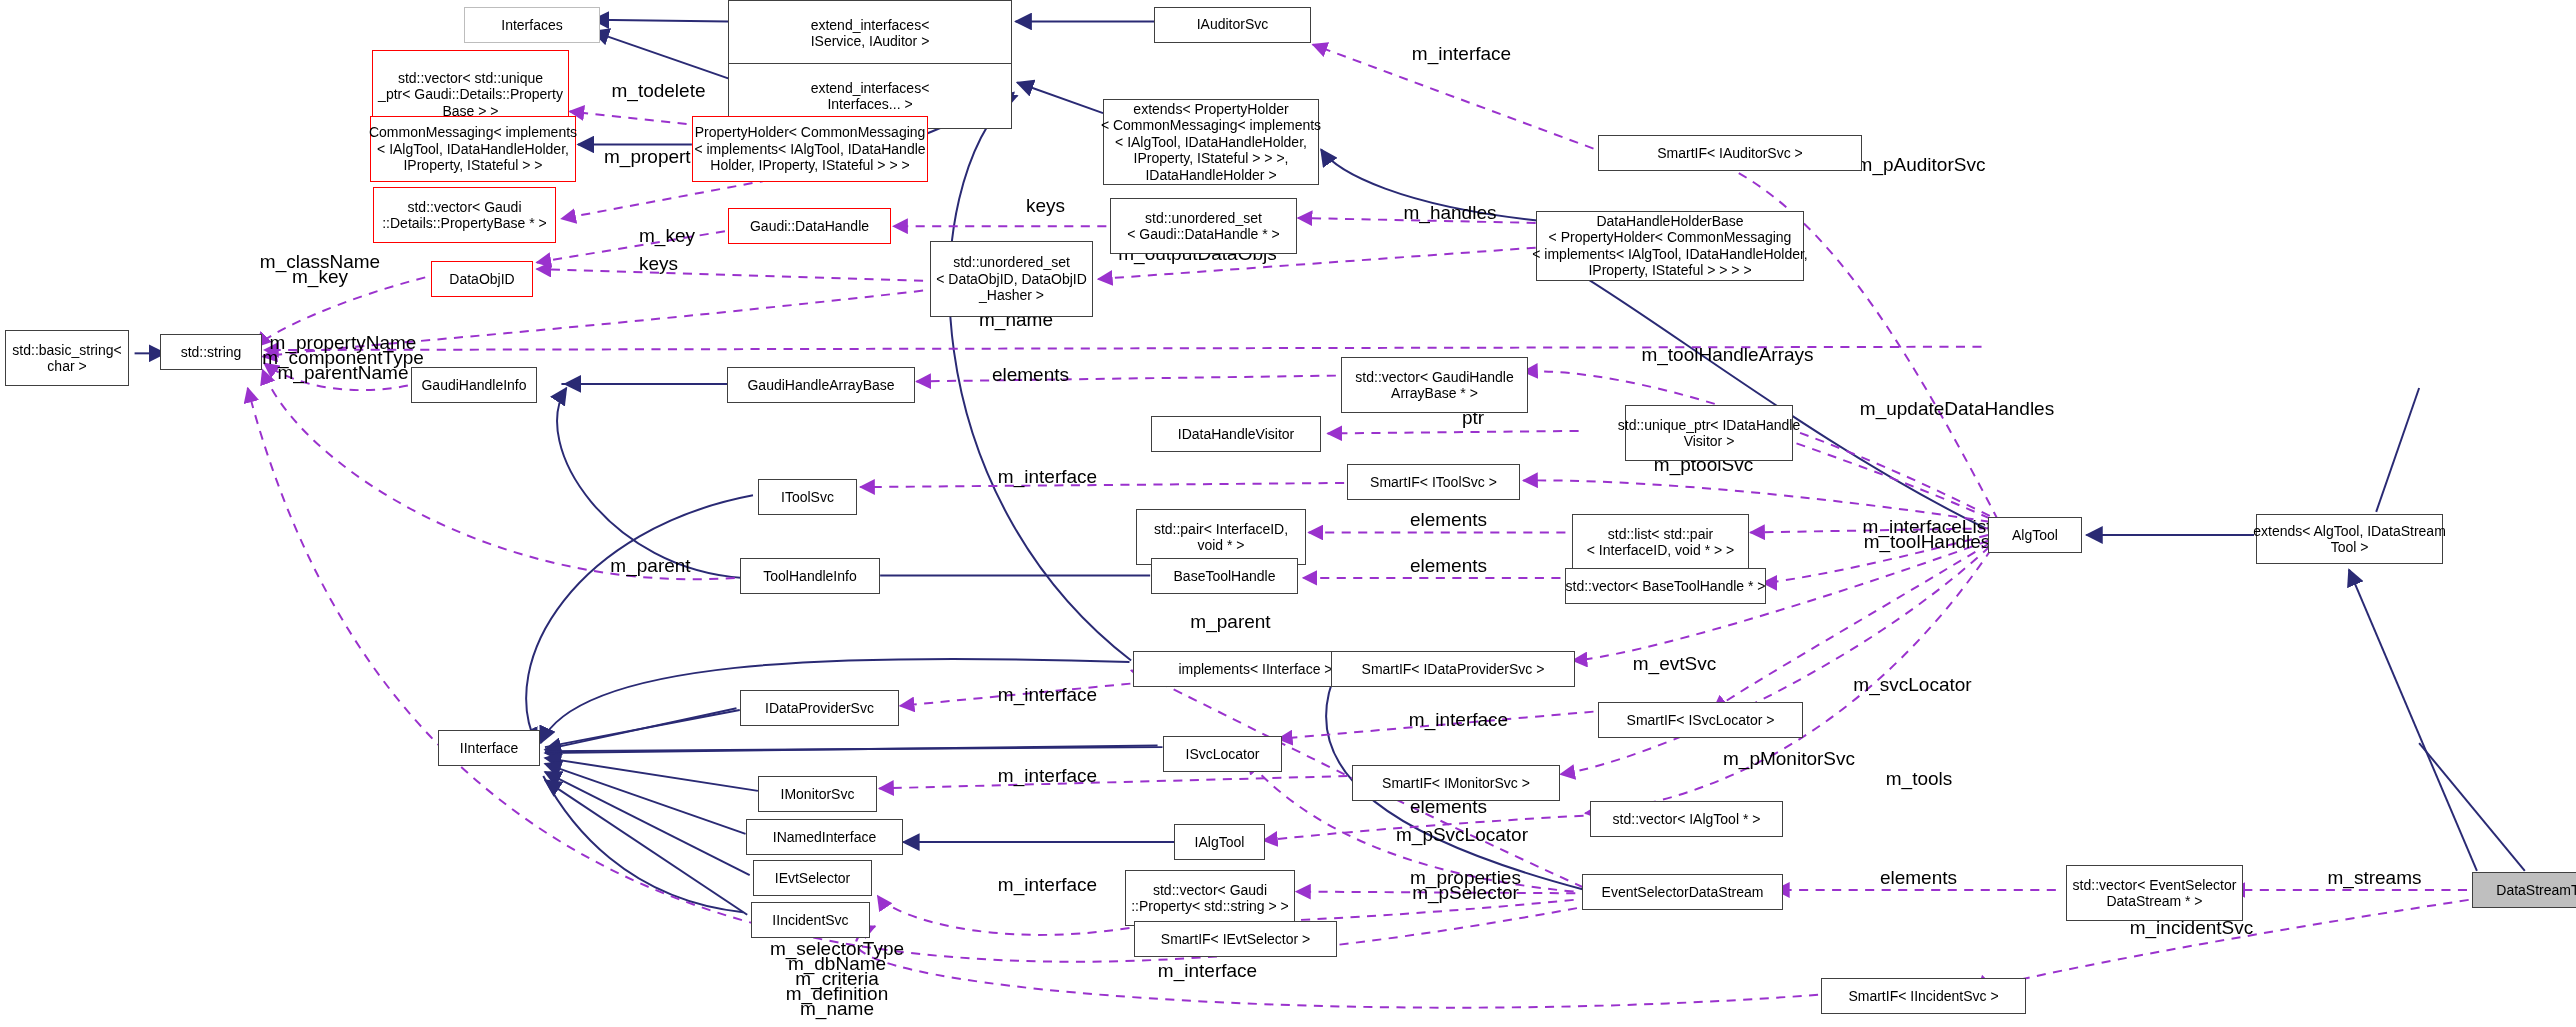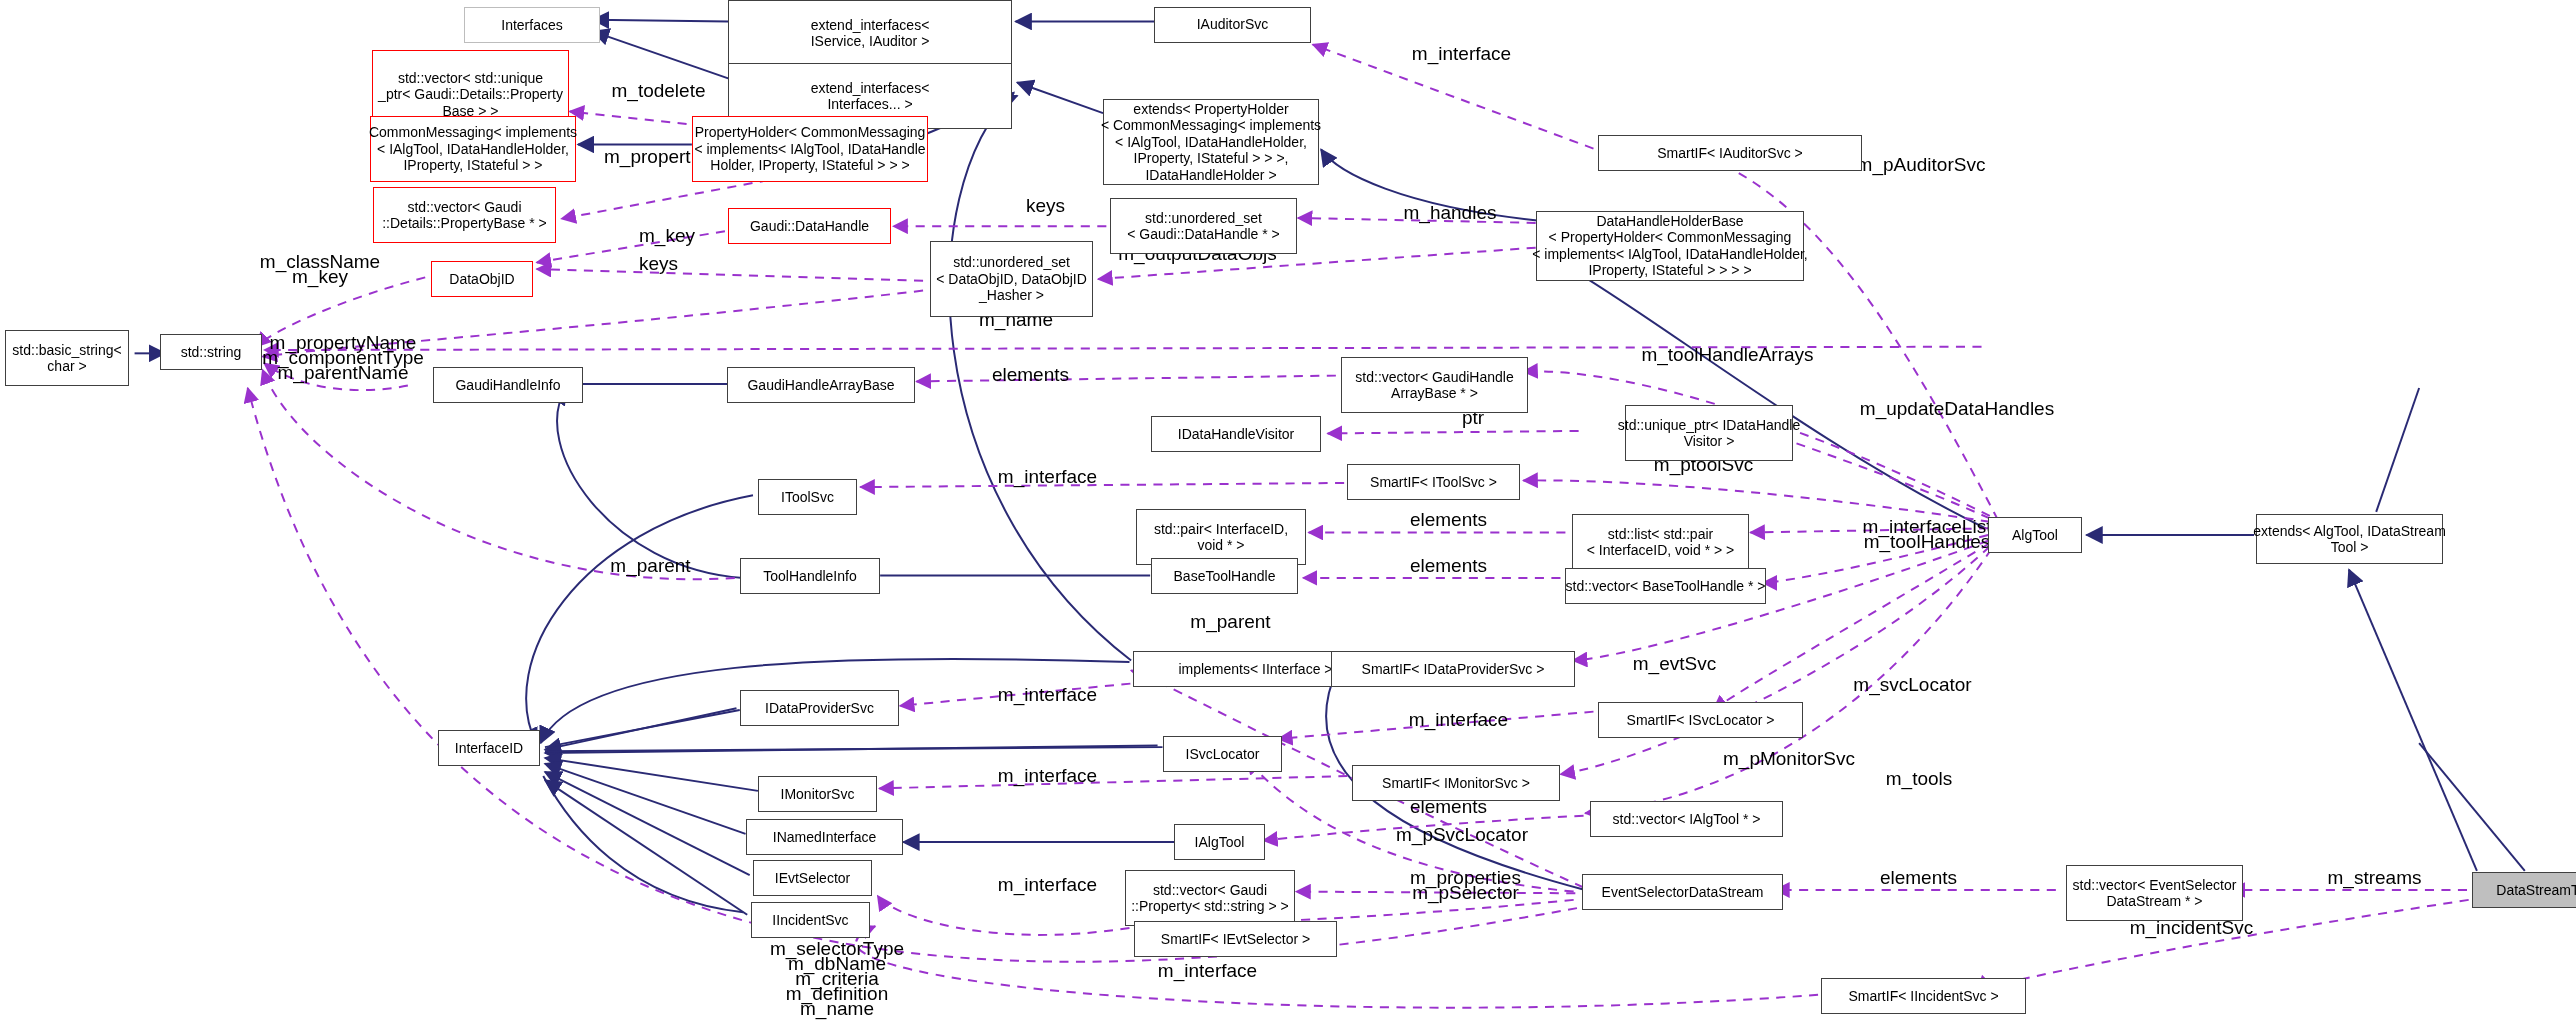--- a/index.html
+++ b/index.html
@@ -254,21 +254,21 @@
 &lt; PropertyHolder&lt; CommonMessaging
 &lt; implements&lt; IAlgTool, IDataHandleHolder,
 IProperty, IStateful &gt; &gt; &gt; &gt;</span></div>
     <div class="node red" style="left: 431px; top: 261px; width: 102px; min-height: 36px;"><span>DataObjID</span></div>
     <div class="node" style="left: 930px; top: 241px; width: 163px; min-height: 76px;"><span>std::unordered_set
 &lt; DataObjID, DataObjID
 _Hasher &gt;</span></div>
     <div class="node" style="left: 5px; top: 330px; width: 124px; min-height: 56px;"><span>std::basic_string&lt;
 char &gt;</span></div>
     <div class="node" style="left: 160px; top: 334px; width: 102px; min-height: 36px;"><span>std::string</span></div>
-    <div class="node" style="left: 433px; top: 367px; width: 150px; min-height: 36px;"><span>GaudiHandleInfo</span></div>
+    <div class="node" style="left: 411px; top: 367px; width: 126px; min-height: 36px;"><span>GaudiHandleInfo</span></div>
     <div class="node" style="left: 727px; top: 367px; width: 188px; min-height: 36px;"><span>GaudiHandleArrayBase</span></div>
     <div class="node" style="left: 1341px; top: 357px; width: 187px; min-height: 56px;"><span>std::vector&lt; GaudiHandle
 ArrayBase * &gt;</span></div>
     <div class="node" style="left: 1151px; top: 416px; width: 170px; min-height: 36px;"><span>IDataHandleVisitor</span></div>
     <div class="node" style="left: 1585px; top: 405px; width: 168px; min-height: 56px; margin-left: 40px;"><span>std::unique_ptr&lt; IDataHandle
 Visitor &gt;</span></div>
     <div class="node" style="left: 758px; top: 479px; width: 99px; min-height: 36px;"><span>IToolSvc</span></div>
     <div class="node" style="left: 1347px; top: 464px; width: 173px; min-height: 36px;"><span>SmartIF&lt; IToolSvc &gt;</span></div>
     <div class="node" style="left: 1988px; top: 517px; width: 94px; min-height: 36px;"><span>AlgTool</span></div>
     <div class="node" style="left: 2256px; top: 514px; width: 187px; min-height: 50px;"><span>extends&lt; AlgTool, IDataStream
@@ -276,21 +276,21 @@
     <div class="node" style="left: 1136px; top: 509px; width: 170px; min-height: 56px;"><span>std::pair&lt; InterfaceID,
 void * &gt;</span></div>
     <div class="node" style="left: 1572px; top: 514px; width: 177px; min-height: 56px;"><span>std::list&lt; std::pair
 &lt; InterfaceID, void * &gt; &gt;</span></div>
     <div class="node" style="left: 740px; top: 558px; width: 140px; min-height: 36px;"><span>ToolHandleInfo</span></div>
     <div class="node" style="left: 1151px; top: 558px; width: 147px; min-height: 36px;"><span>BaseToolHandle</span></div>
     <div class="node" style="left: 1565px; top: 568px; width: 201px; min-height: 36px;"><span>std::vector&lt; BaseToolHandle * &gt;</span></div>
     <div class="node" style="left: 1133px; top: 651px; width: 205px; min-height: 36px; padding-left: 44px;"><span>implements&lt; IInterface &gt;</span></div>
     <div class="node" style="left: 1331px; top: 651px; width: 244px; min-height: 36px;"><span>SmartIF&lt; IDataProviderSvc &gt;</span></div>
     <div class="node" style="left: 740px; top: 690px; width: 159px; min-height: 36px;"><span>IDataProviderSvc</span></div>
-    <div class="node" style="left: 438px; top: 730px; width: 102px; min-height: 36px;"><span>InterfaceID</span></div>
+    <div class="node" style="left: 438px; top: 730px; width: 102px; min-height: 36px;"><span>IInterface</span></div>
     <div class="node" style="left: 1598px; top: 702px; width: 205px; min-height: 36px;"><span>SmartIF&lt; ISvcLocator &gt;</span></div>
     <div class="node" style="left: 1163px; top: 736px; width: 119px; min-height: 36px;"><span>ISvcLocator</span></div>
     <div class="node" style="left: 758px; top: 776px; width: 119px; min-height: 36px;"><span>IMonitorSvc</span></div>
     <div class="node" style="left: 1352px; top: 765px; width: 208px; min-height: 36px;"><span>SmartIF&lt; IMonitorSvc &gt;</span></div>
     <div class="node" style="left: 746px; top: 819px; width: 157px; min-height: 36px;"><span>INamedInterface</span></div>
     <div class="node" style="left: 1174px; top: 824px; width: 91px; min-height: 36px;"><span>IAlgTool</span></div>
     <div class="node" style="left: 1590px; top: 801px; width: 193px; min-height: 36px; text-align: center;"><span>std::vector&lt; IAlgTool * &gt;</span></div>
     <div class="node" style="left: 753px; top: 860px; width: 119px; min-height: 36px;"><span>IEvtSelector</span></div>
     <div class="node" style="left: 1125px; top: 870px; width: 170px; min-height: 56px;"><span>std::vector&lt; Gaudi
 ::Property&lt; std::string &gt; &gt;</span></div>

